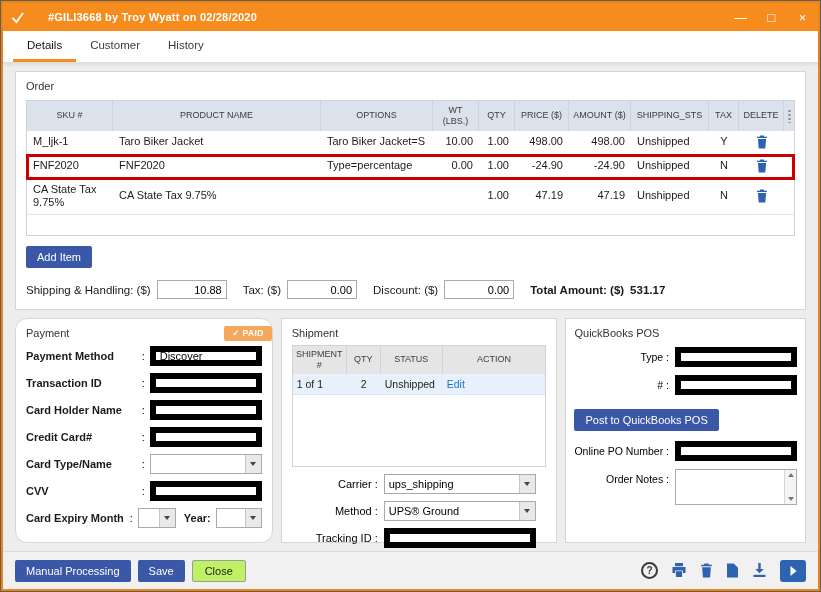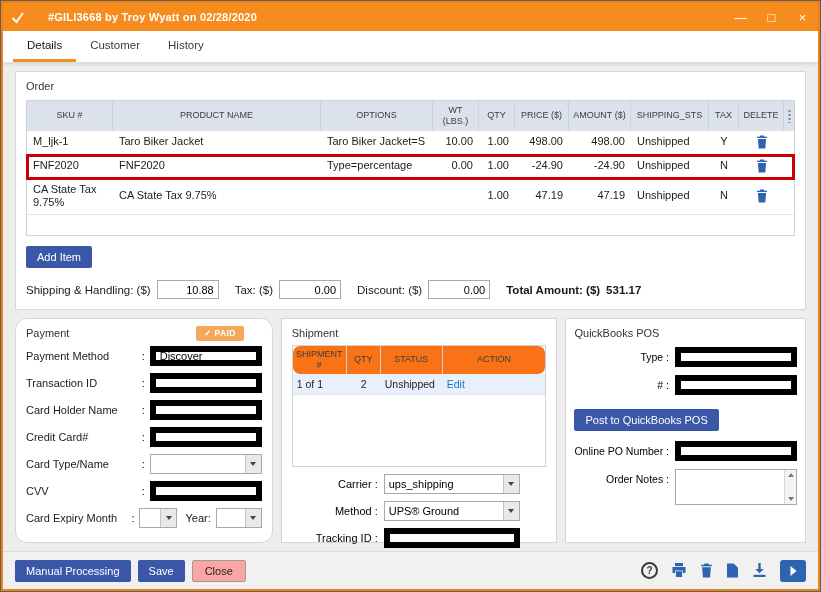--- a/index.html
+++ b/index.html
@@ -38,68 +38,68 @@
   .oc.center { justify-content:center; }
   .hlrow { outline:3px solid #CC0000; outline-offset:-2px; position:relative; z-index:1; }
   .tfiller { height:20px; background:#fff; }
 
   
   .btn-blue { background:#3A57A8; color:#fff; border:none; font-size:11px; padding:5px 11px; border-radius:2px; font-family:inherit; cursor:default; }
   .add-item { margin-top:10px; }
 
   
   .summary { margin-top:12px; display:flex; align-items:center; font-size:11.5px; color:#1A1A1A; }
-  .summary input { width:62px; height:19px; border:1px solid #A9A9A9; font-size:11px; text-align:right; padding:0 4px; margin:0 16px 0 6px; font-family:inherit; }
+  .summary input { width:70px; height:19px; border:1px solid #A9A9A9; font-size:11px; text-align:right; padding:0 4px; margin:0 16px 0 6px; font-family:inherit; }
   .total { font-weight:bold; }
   .tval { margin-left:6px; }
 
   
   .bottom { display:flex; gap:8px; flex:1; min-height:0; }
   .p-pay { width:258px; padding:8px 10px; position:relative;border-radius:12px; }
   .p-ship { width:277px; padding:8px 10px; }
   .p-qb { flex:1; padding:8px 8px; }
 
   .prow { display:flex; align-items:center; margin-top:7px; }
-  .plabel { font-size:11px; color:#1A1A1A; flex:1; white-space:nowrap; }
+  .plabel { font-size:11px; color:#1A1A1A; flex:1; white-space:nowrap;font-weight:bold; }
   .pcolon { font-size:11px; margin-right:5px; }
   .tinput { height:20px; border:6px solid #000000; font-size:11px; padding:0 4px; font-family:inherit; background:#fff; }
   .w112 { width:112px; }
-  .w152 { width:136px; }
+  .w152 { width:152px; }
   .w122 { width:122px; }
   .fsel { display:flex; align-items:center; border:1px solid #A9A9A9; height:20px; background:#fff; }
   .fsel .txt { flex:1; font-size:11px; padding-left:4px; white-space:nowrap; overflow:hidden; }
   .fsel .arr { width:16px; align-self:stretch; background:#E9E9E9; border-left:1px solid #C4C4C4; display:flex; align-items:center; justify-content:center; }
   .tri { width:0; height:0; border-left:3.5px solid transparent; border-right:3.5px solid transparent; border-top:4px solid #444; }
   .tri-up { width:0; height:0; border-left:3px solid transparent; border-right:3px solid transparent; border-bottom:4px solid #777; }
   .tri-dn { width:0; height:0; border-left:3px solid transparent; border-right:3px solid transparent; border-top:4px solid #777; }
   .sel38 { width:38px; } .sel46 { width:46px; }
-  .paid { position:absolute; top:7px; right:28px; background:#F4A85C; color:#fff; font-size:8.5px; font-weight:bold; padding:2px 8px 3px; border-radius:2px; letter-spacing:.4px; }
+  .paid { position:absolute; top:7px; right:0; background:#F4A85C; color:#fff; font-size:8.5px; font-weight:bold; padding:2px 8px 3px; border-radius:2px; letter-spacing:.4px; }
 
   
   .stable { margin-top:6px; border:1px solid #CBD4DE; height:122px; background:#fff; overflow:hidden; }
   .sgrid { display:grid; grid-template-columns:54px 34px 62px 1fr; }
-  .shead { background:#f97316;border-radius:7px; }
+  .shead { background:#e5e5e5; }
   .shead .hc { min-height:24px; padding:3px 3px; }
   .strow { background:#E8F1FB; border-bottom:1px solid #D9E5F1; }
   .sc { font-size:10.5px; padding:4px 4px; color:#1C1C1C; display:flex; align-items:center; }
   .link { color:#1673C6; cursor:default; }
   .srow { display:flex; align-items:center; margin-top:7px; }
   .slabel { width:86px; text-align:right; font-size:11px; margin-right:6px; white-space:nowrap; }
 
   
   .qrow { display:flex; align-items:center; justify-content:flex-end; margin-top:8px; }
   .qlabel { font-size:10.5px; text-align:right; margin-right:6px; white-space:nowrap; }
   .qb-btn { margin:14px 0 2px; }
   .notes { width:122px; height:36px; border:1px solid #A9A9A9; background:#fff; display:flex; }
   .notes textarea { flex:1; width:100%; border:none; resize:none; font-family:inherit; font-size:11px; outline:none; }
   .nrail { width:12px; border-left:1px solid #D6D6D6; background:#F4F4F4; display:flex; flex-direction:column; align-items:center; justify-content:space-between; padding:3px 0; }
 
   
   .footer { flex:0 0 38px; background:#F1F1F1; border-top:1px solid #DBDBDB; display:flex; align-items:center; padding:0 12px; gap:7px; }
-  .btn-close { background:#fca5a5; border:1px solid #9C9C9C; color:#222; font-size:11px; padding:4px 12px; border-radius:2px; font-family:inherit; cursor:default; }
+  .btn-close { background:#bef264; border:1px solid #9C9C9C; color:#222; font-size:11px; padding:4px 12px; border-radius:2px; font-family:inherit; cursor:default; }
   .ficons { margin-left:auto; display:flex; align-items:center; gap:13px; }
   .help { width:17px; height:17px; border:2px solid #3A3A3A; border-radius:50%; display:flex; align-items:center; justify-content:center; font-size:10px; font-weight:bold; color:#3A3A3A; }
   .bic path { fill:#2E63B0; }
   .fwd { width:26px; height:22px; background:#2E63B0; border-radius:3px; display:flex; align-items:center; justify-content:center; }
   .trash path { fill:#2E63B0; }
 </style>
 </head>
 <body>
 
 <div class="frame">

